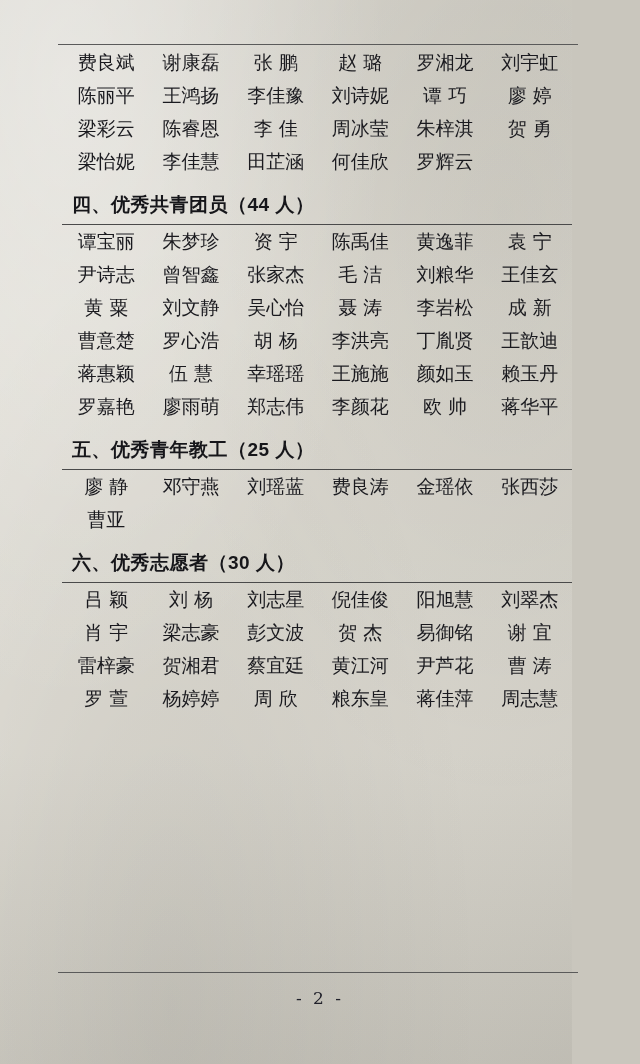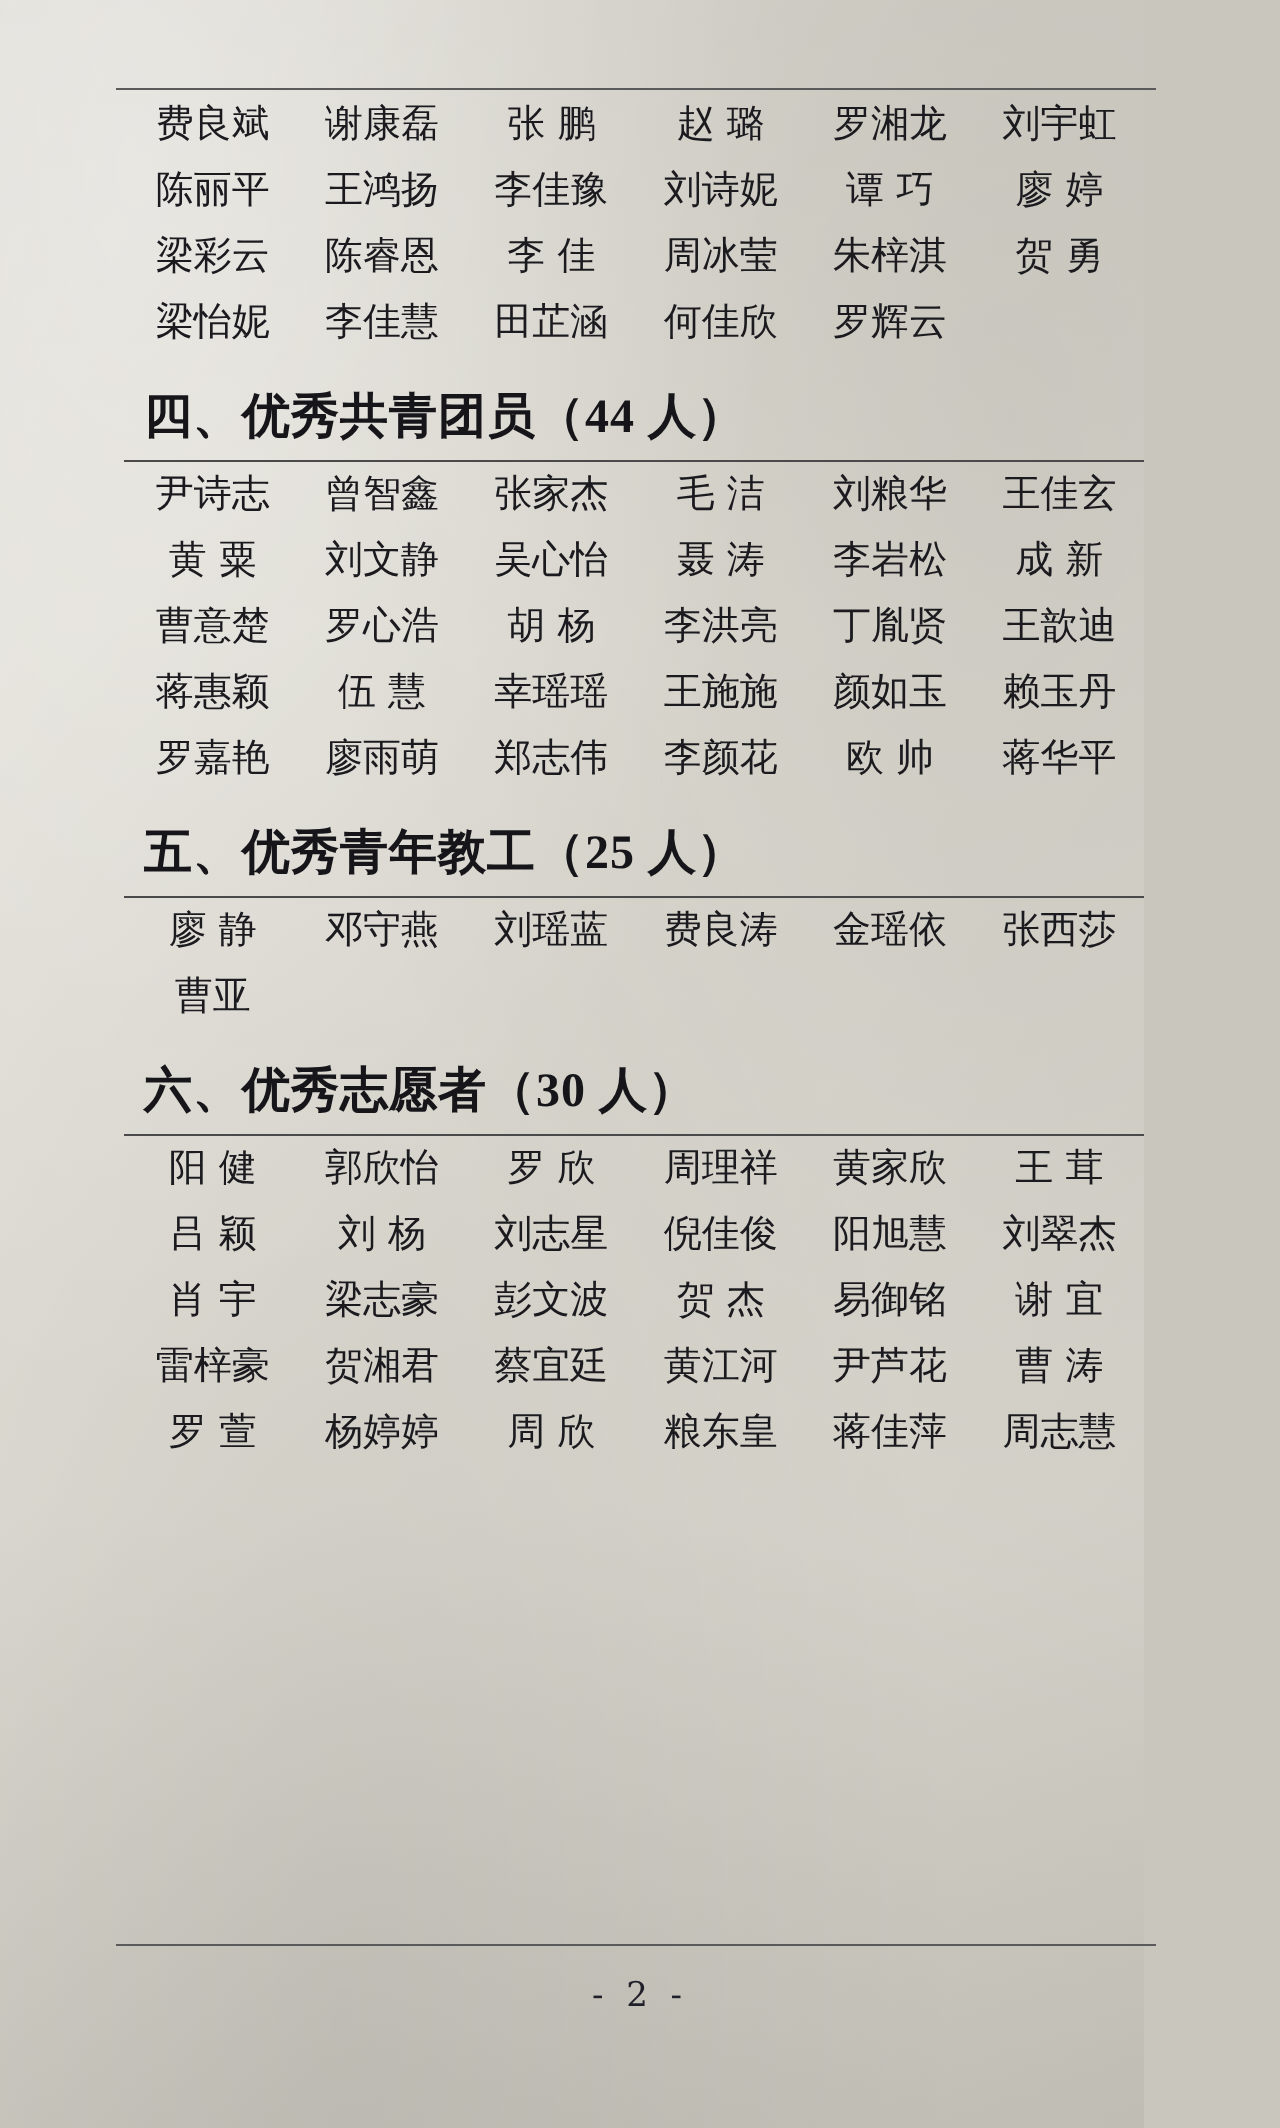--- a/index.html
+++ b/index.html
@@ -34,23 +34,23 @@
       radial-gradient(ellipse at 30% 95%, rgba(0,0,0,0.06), rgba(0,0,0,0) 55%);
     pointer-events: none;
   }
   .content {
     position: absolute;
     left: 62px;
     top: 46px;
     width: 510px;
   }
   .section-title {
-    font-family: Liberation Serif, serif;
+    font-family: Liberation Sans, sans-serif;
     font-weight: bold;
-    font-size: 24px;
+    font-size: 19px;
     color: #16161a;
     letter-spacing: 0.5px;
     padding: 8px 0 6px 10px;
     margin-top: 6px;
   }
   .rule {
     border-top: 1px solid #4a4a4a;
     width: 100%;
     height: 0;
   }
@@ -134,20 +134,28 @@
             <div class="name-cell">田芷涵</div>
             <div class="name-cell">何佳欣</div>
             <div class="name-cell">罗辉云</div>
             <div class="name-cell"></div>
           </div>
         </div>
         <div class="group">
           <div class="section-title">四、优秀共青团员（44 人）</div>
           <div class="rule"></div>
           <div class="name-row">
+            <div class="name-cell">谭宝丽</div>
+            <div class="name-cell">朱梦珍</div>
+            <div class="name-cell">资 宇</div>
+            <div class="name-cell">陈禹佳</div>
+            <div class="name-cell">黄逸菲</div>
+            <div class="name-cell">袁 宁</div>
+          </div>
+          <div class="name-row">
             <div class="name-cell">尹诗志</div>
             <div class="name-cell">曾智鑫</div>
             <div class="name-cell">张家杰</div>
             <div class="name-cell">毛 洁</div>
             <div class="name-cell">刘粮华</div>
             <div class="name-cell">王佳玄</div>
           </div>
           <div class="name-row">
             <div class="name-cell">黄 粟</div>
             <div class="name-cell">刘文静</div>
@@ -198,28 +206,20 @@
             <div class="name-cell"></div>
             <div class="name-cell"></div>
             <div class="name-cell"></div>
             <div class="name-cell"></div>
           </div>
         </div>
         <div class="group">
           <div class="section-title">六、优秀志愿者（30 人）</div>
           <div class="rule"></div>
           <div class="name-row">
-            <div class="name-cell">阳 健</div>
-            <div class="name-cell">郭欣怡</div>
-            <div class="name-cell">罗 欣</div>
-            <div class="name-cell">周理祥</div>
-            <div class="name-cell">黄家欣</div>
-            <div class="name-cell">王 茸</div>
-          </div>
-          <div class="name-row">
             <div class="name-cell">吕 颖</div>
             <div class="name-cell">刘 杨</div>
             <div class="name-cell">刘志星</div>
             <div class="name-cell">倪佳俊</div>
             <div class="name-cell">阳旭慧</div>
             <div class="name-cell">刘翠杰</div>
           </div>
           <div class="name-row">
             <div class="name-cell">肖 宇</div>
             <div class="name-cell">梁志豪</div>

